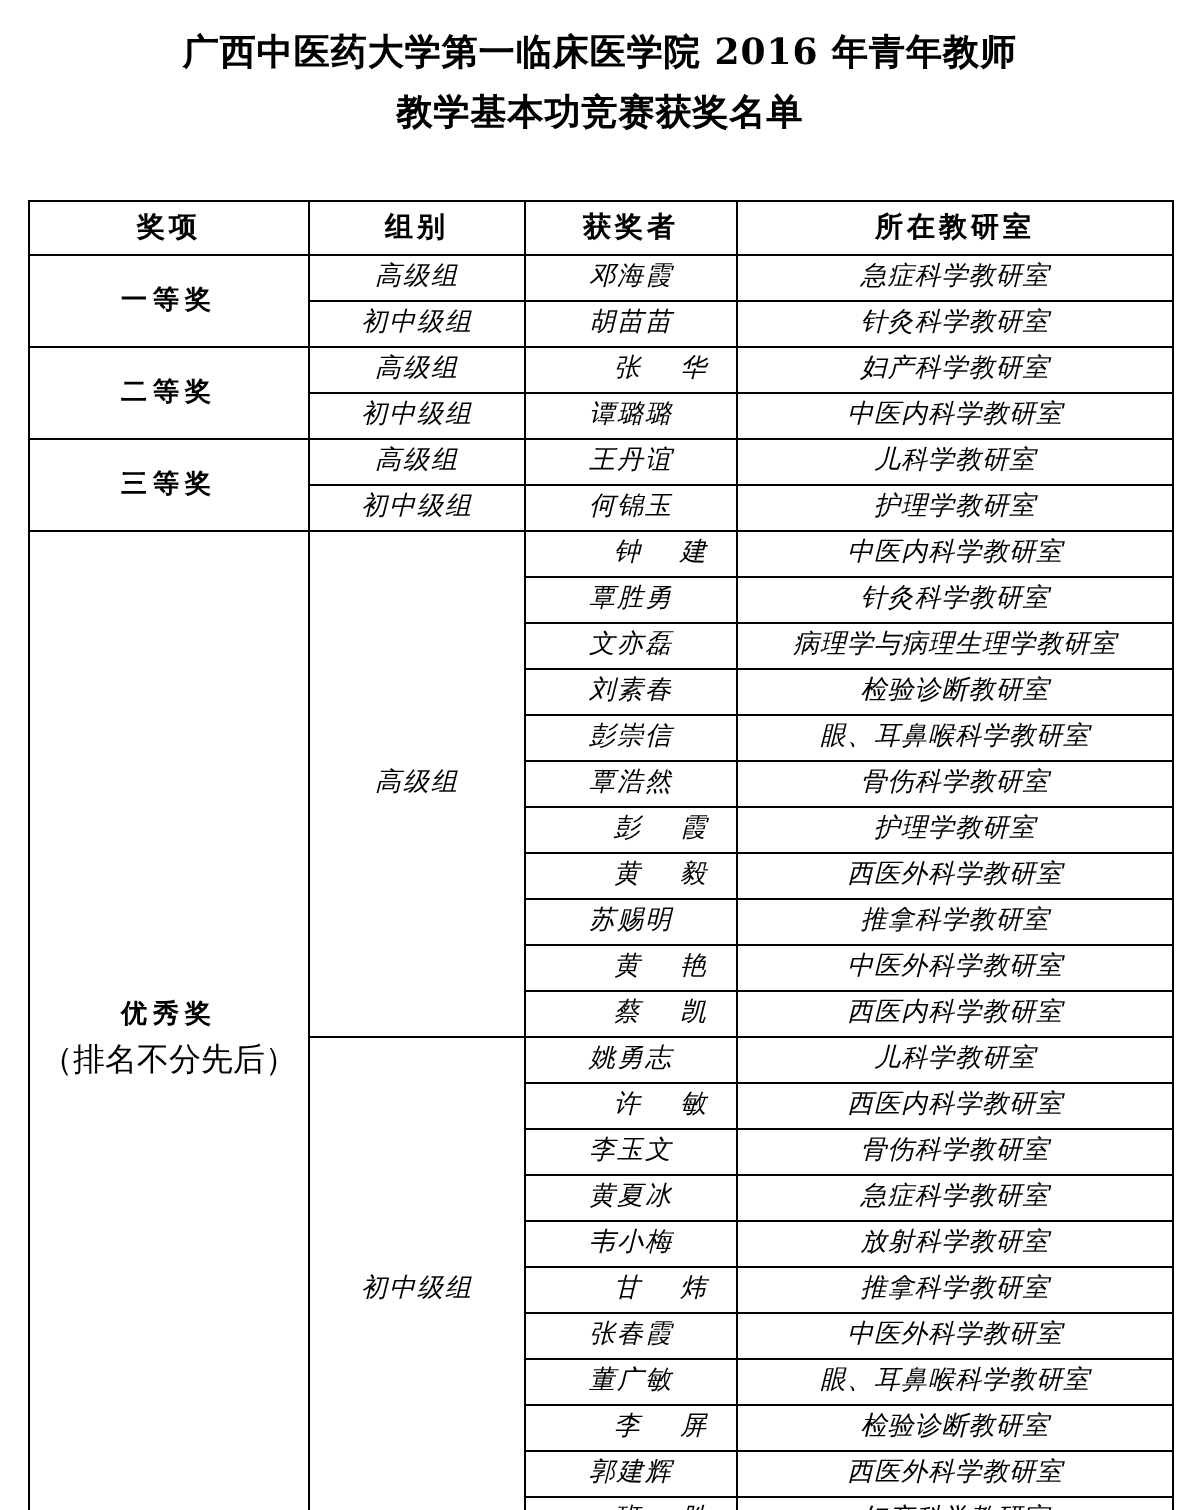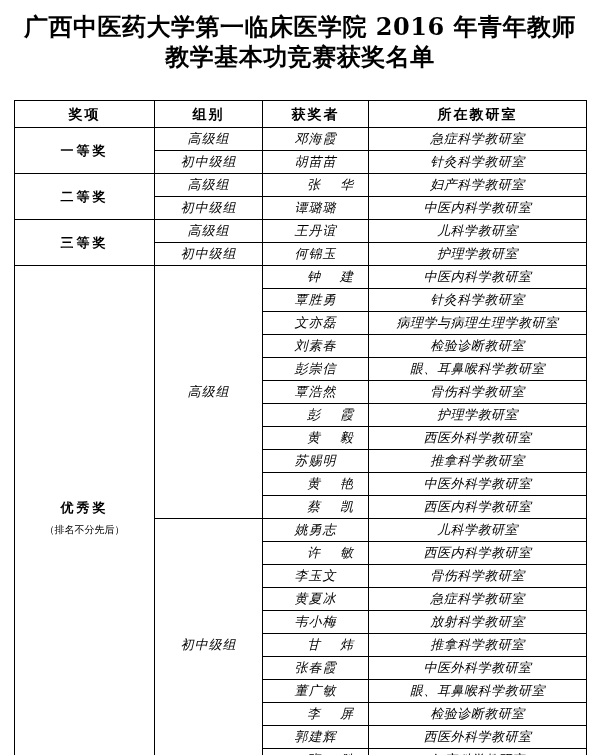--- a/index.html
+++ b/index.html
@@ -18,21 +18,21 @@
     width: 600px;
     height: 755px;
     position: relative;
     box-sizing: border-box;
     padding: 10px 14px 0 14px;
   }
   .doc-title {
     text-align: center;
     font-family: "DejaVu Serif", "Liberation Serif", serif;
     font-weight: bold;
-    font-size: 24px;
+    font-size: 18px;
     line-height: 30px;
     letter-spacing: 0.5px;
     margin: 2px 0 0 0;
     white-space: nowrap;
   }
   .doc-title .line2 {
     display: block;
   }
   table.award-table {
     border-collapse: collapse;
@@ -63,21 +63,21 @@
   .col-dept { width: 218px; }
 
   .award-cell {
     font-weight: bold;
     letter-spacing: 3px;
     font-size: 14px;
   }
   .award-cell .sub {
     display: block;
     font-weight: normal;
-    font-size: 10px;
+    font-size: 16px;
     letter-spacing: 0;
     margin-top: 2px;
   }
   .group-cell {
     letter-spacing: 1px;
     font-style: italic;
   }
   .winner-cell {
     letter-spacing: 1px;
     font-style: italic;

